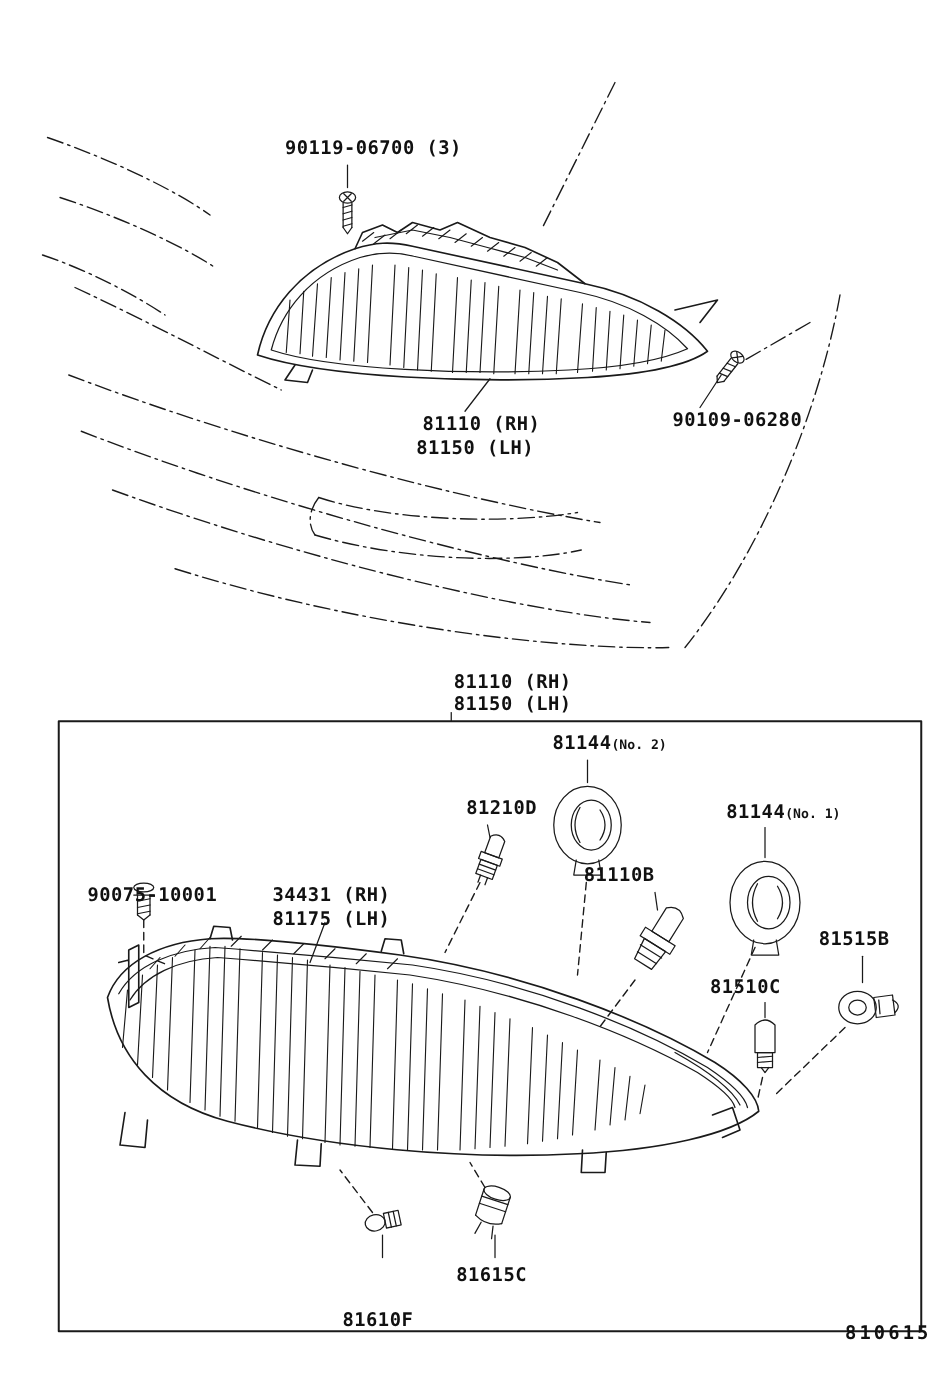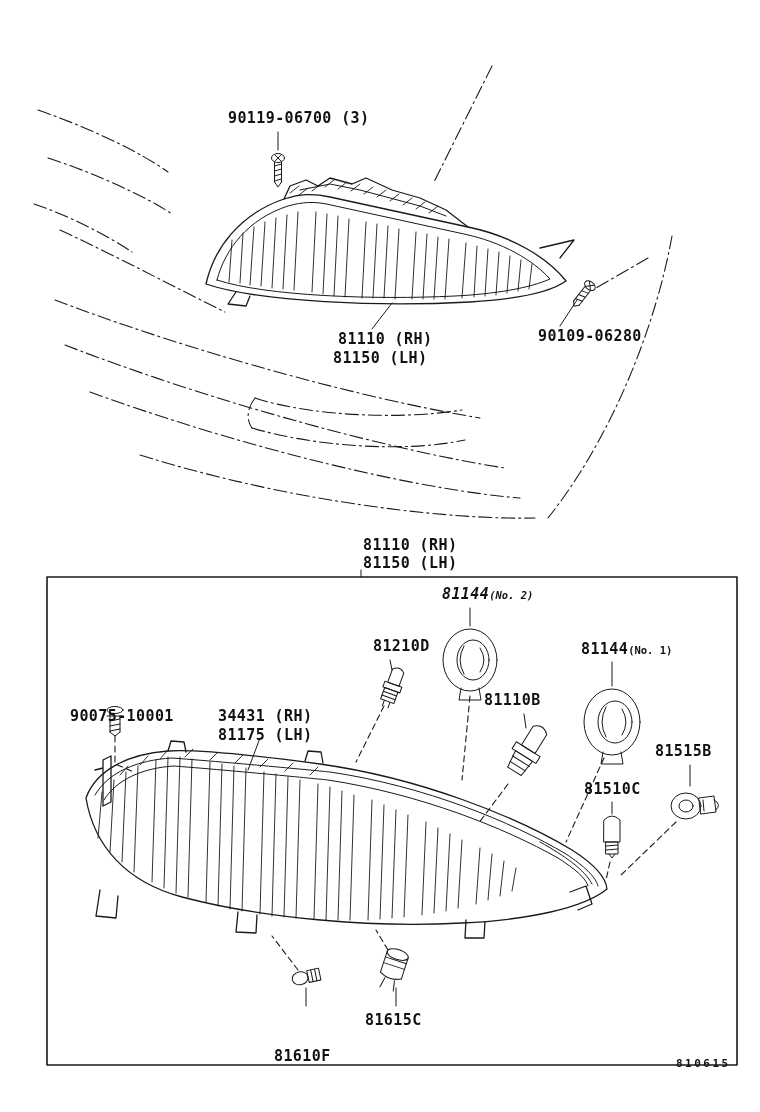--- a/index.html
+++ b/index.html
@@ -7,21 +7,21 @@
     position:relative; width:760px; height:1112px; background:#ffffff;
     font-family:"DejaVu Sans Mono","Liberation Mono",monospace;
     overflow:hidden; color:#111;
   }
   .canvas svg { position:absolute; left:0; top:0; }
   .lbl {
     position:absolute; font-size:15px; font-weight:700; color:#111;
     white-space:nowrap; letter-spacing:.4px; line-height:1.15;
   }
   .lbl .small { font-size:10.5px; font-weight:700; letter-spacing:0; }
-  .doc { font-size:11px; letter-spacing:2.5px; }
+  .doc { font-size:15px; letter-spacing:2.5px; }
   
   .s { stroke:#1a1a1a; fill:none; stroke-width:1.3; stroke-linecap:round; stroke-linejoin:round; }
   .thin { stroke-width:1; }
   .box { stroke-width:1.6; }
   .dash { stroke-dasharray:13 4 2 4; stroke-width:1.1; }
   .ld { stroke-dasharray:6 4; stroke-width:1.1; }
   .hatch { stroke-width:0.9; }
 </style>
 </head>
 <body>
@@ -194,35 +194,35 @@
   <div class="lbl" style="left:228px; top:110px;">90119-06700 (3)</div>
 
   <div class="lbl" style="left:338px; top:331px;">81110 (RH)</div>
   <div class="lbl" style="left:333px; top:350px;">81150 (LH)</div>
 
   <div class="lbl" style="left:538px; top:328px;">90109-06280</div>
 
   <div class="lbl" style="left:363px; top:537px;">81110 (RH)</div>
   <div class="lbl" style="left:363px; top:555px;">81150 (LH)</div>
 
-  <div class="lbl" style="left:442px; top:586px;font-style:italic;"><span>81144</span><span class="small">(No. 2)</span></div>
+  <div class="lbl" style="left:442px; top:586px;"><span>81144</span><span class="small">(No. 2)</span></div>
 
   <div class="lbl" style="left:373px; top:638px;">81210D</div>
 
   <div class="lbl" style="left:581px; top:641px;text-align:center;"><span>81144</span><span class="small">(No. 1)</span></div>
 
   <div class="lbl" style="left:70px; top:708px;">90075-10001</div>
 
   <div class="lbl" style="left:218px; top:708px;">34431 (RH)</div>
   <div class="lbl" style="left:218px; top:727px;">81175 (LH)</div>
 
-  <div class="lbl" style="left:484px; top:692px;">81110B</div>
+  <div class="lbl" style="left:467px; top:692px;">81110B</div>
 
   <div class="lbl" style="left:655px; top:743px;">81515B</div>
 
-  <div class="lbl" style="left:568px; top:781px;margin-left:16px;">81510C</div>
+  <div class="lbl" style="left:568px; top:781px;">81510C</div>
 
   <div class="lbl" style="left:274px; top:1012px;margin-top:36px;">81610F</div>
   <div class="lbl" style="left:365px; top:1012px;">81615C</div>
 
   <div class="lbl doc" style="left:676px; top:1058px;">810615</div>
 
 </div>
 
 </body></html>

